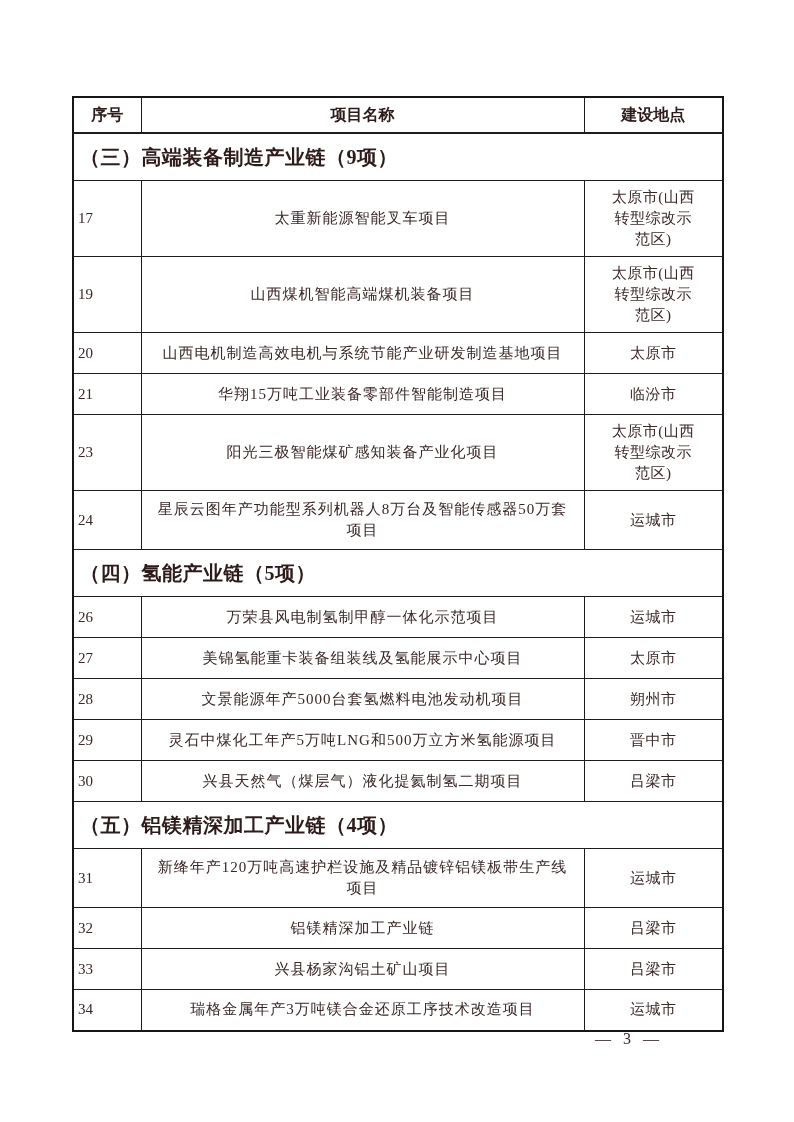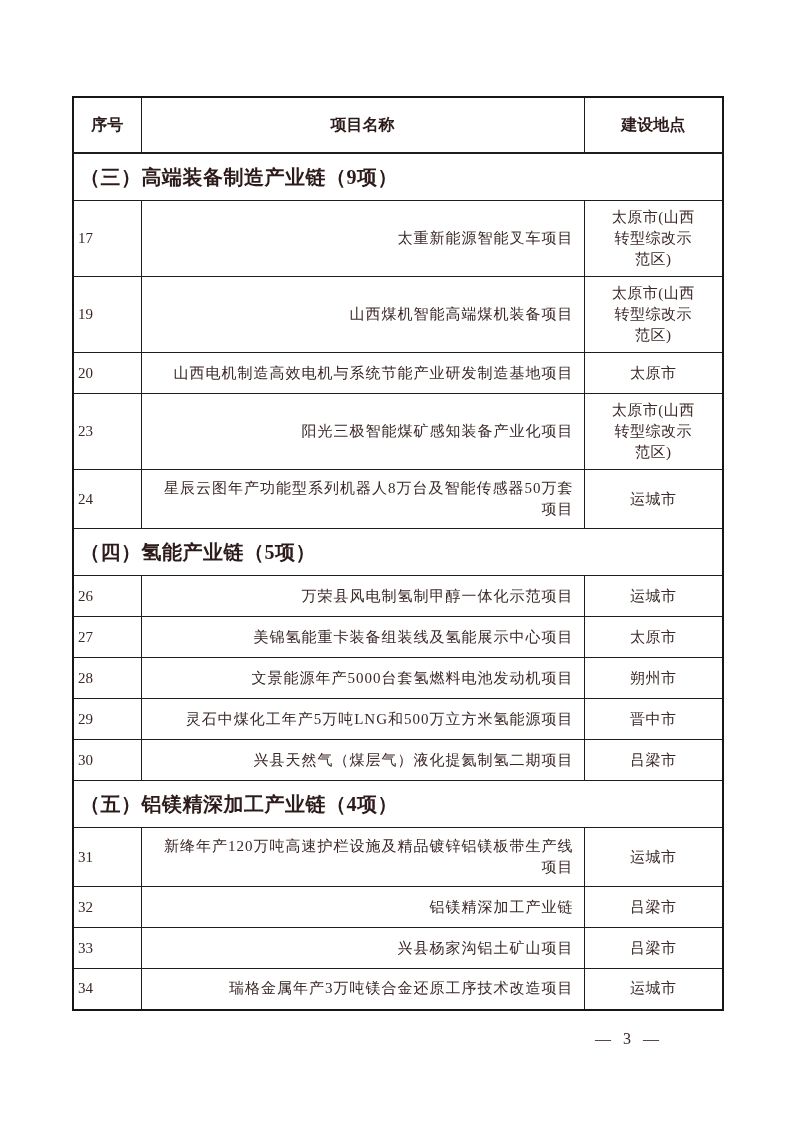--- a/index.html
+++ b/index.html
@@ -29,39 +29,39 @@
     border: 1.5px solid #1d1d1d;
     font-size: 15px;
     line-height: 1.4;
     vertical-align: middle;
     word-break: break-all;
   }
   .doc-table thead th {
     font-weight: 700;
     font-size: 16px;
     text-align: center;
-    height: 56px;
+    height: 36px;
     color: #2c1b1a;
     border-bottom-width: 2px;
   }
   .section-row td {
     font-weight: 700;
     font-size: 20px;
     text-align: left;
     padding: 9px 6px;
     color: #2c1b1a;
     letter-spacing: 0.5px;
   }
   .cell-no {
     text-align: left;
     padding: 8px 4px;
     min-height: 41px;
   }
   .cell-name {
-    text-align: right;
+    text-align: center;
     padding: 8px 10px;
     letter-spacing: 1px;
   }
   .cell-loc {
     text-align: center;
     padding: 6px 24px;
     letter-spacing: 0.5px;
   }
   .data-row { height: 41px; }
   .page-footer {
@@ -104,20 +104,25 @@
         </tr>
         <tr class="data-row">
           <td class="cell-no">19</td>
           <td class="cell-name">山西煤机智能高端煤机装备项目</td>
           <td class="cell-loc">太原市(山西转型综改示范区)</td>
         </tr>
         <tr class="data-row">
           <td class="cell-no">20</td>
           <td class="cell-name">山西电机制造高效电机与系统节能产业研发制造基地项目</td>
           <td class="cell-loc">太原市</td>
+        </tr>
+        <tr class="data-row">
+          <td class="cell-no">21</td>
+          <td class="cell-name">华翔15万吨工业装备零部件智能制造项目</td>
+          <td class="cell-loc">临汾市</td>
         </tr>
         <tr class="data-row">
           <td class="cell-no">23</td>
           <td class="cell-name">阳光三极智能煤矿感知装备产业化项目</td>
           <td class="cell-loc">太原市(山西转型综改示范区)</td>
         </tr>
         <tr class="data-row">
           <td class="cell-no">24</td>
           <td class="cell-name">星辰云图年产功能型系列机器人8万台及智能传感器50万套项目</td>
           <td class="cell-loc">运城市</td>

